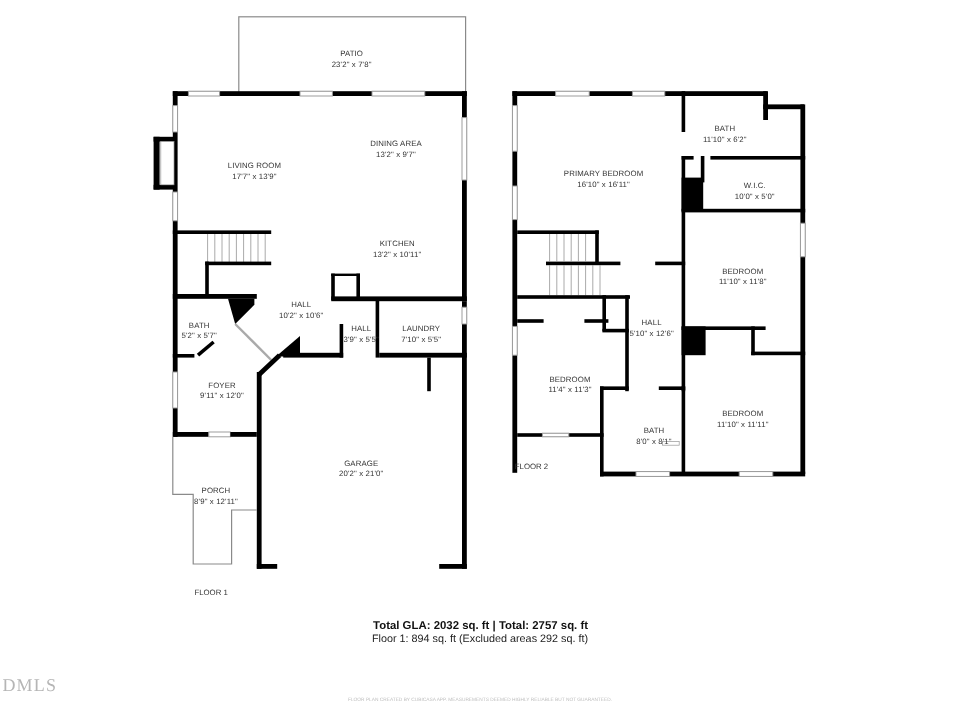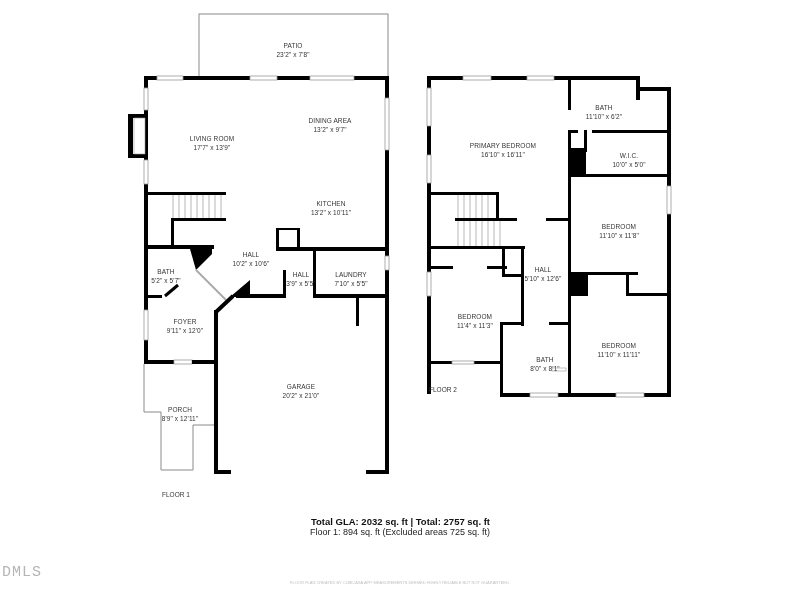--- a/index.html
+++ b/index.html
@@ -9,21 +9,21 @@
     .thin { fill: none; stroke: #8a8a8a; stroke-width: 1; }
     .win { fill: #fff; stroke: #9a9a9a; stroke-width: 0.8; }
     .lbl { position: absolute; text-align: center; font-size: 6.5px; line-height: 8.5px; color: #333; white-space: nowrap; transform: translateX(-50%); letter-spacing: 0.1px; }
     .lbl .n { display: block; text-transform: uppercase; }
     .lbl .d { display: block; }
     .floor-lbl { position: absolute; font-size: 6.5px; color: #333; text-transform: uppercase; }
     .totals { position: absolute; left: 400px; top: 516px; transform: translateX(-50%); text-align: right; color: #111; }
     .totals .t1 { font-size: 9.5px; font-weight: bold; line-height: 11px; }
     .totals .t2 { font-size: 9px; line-height: 11px; color: #222; }
     .disclaimer { position: absolute; left: 400px; top: 580px; transform: translateX(-50%); font-size: 4px; color: #c0c0c0; white-space: nowrap; text-transform: uppercase; }
-    .logo { position: absolute; left: 2px; top: 564px; font-family: Liberation Mono, monospace; font-size: 15px; color: #b5b5b5; letter-spacing: 1px; }
+    .logo { position: absolute; left: 2px; top: 564px; font-family: Liberation Serif, serif; font-size: 15px; color: #b5b5b5; letter-spacing: 1px; }
   </style>
 </head>
 <body>
 
 <svg id="plan" viewBox="0 0 800 600" xmlns="http://www.w3.org/2000/svg">
 
   <g>
 
     <rect class="thin" x="199" y="14" width="189" height="64"></rect>
 
@@ -235,16 +235,16 @@
   <span class="d">8'0" x 8'1"</span>
 </div>
 <div class="lbl" style="left:619px; top:342px;">
   <span class="n">BEDROOM</span>
   <span class="d">11'10" x 11'11"</span>
 </div>
 <div class="floor-lbl" style="left:429px; top:386px;">FLOOR 2</div>
 
 <div class="totals">
   <div class="t1">Total GLA: 2032 sq. ft | Total: 2757 sq. ft</div>
-  <div class="t2">Floor 1: 894 sq. ft (Excluded areas 725 sq. ft)</div>
+  <div class="t2">Floor 1: 894 sq. ft (Excluded areas 292 sq. ft)</div>
 </div>
 <div class="disclaimer">Floor plan created by CubiCasa App. Measurements deemed highly reliable but not guaranteed.</div>
 <div class="logo">DMLS</div>
 
 </body></html>

